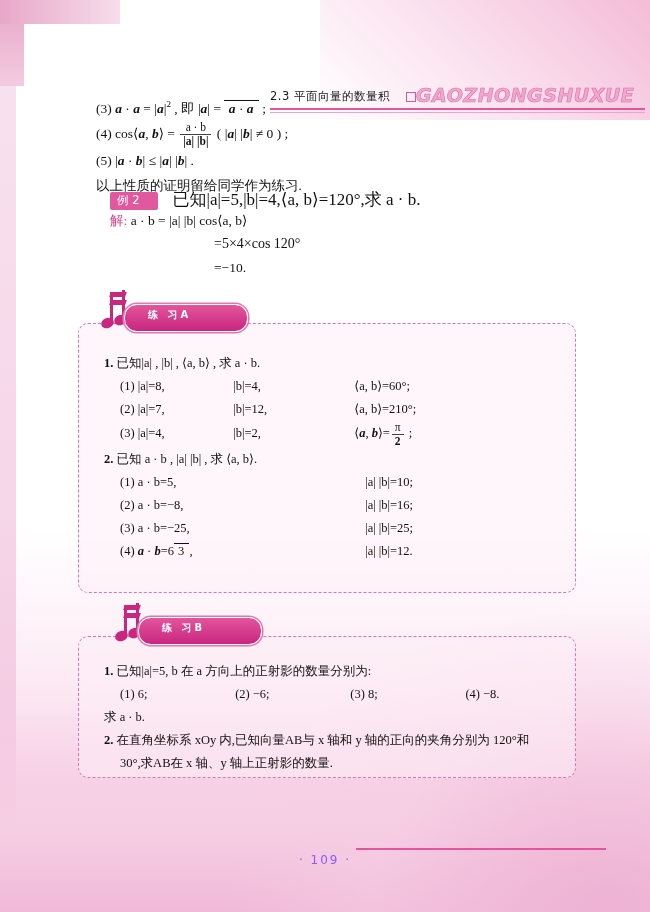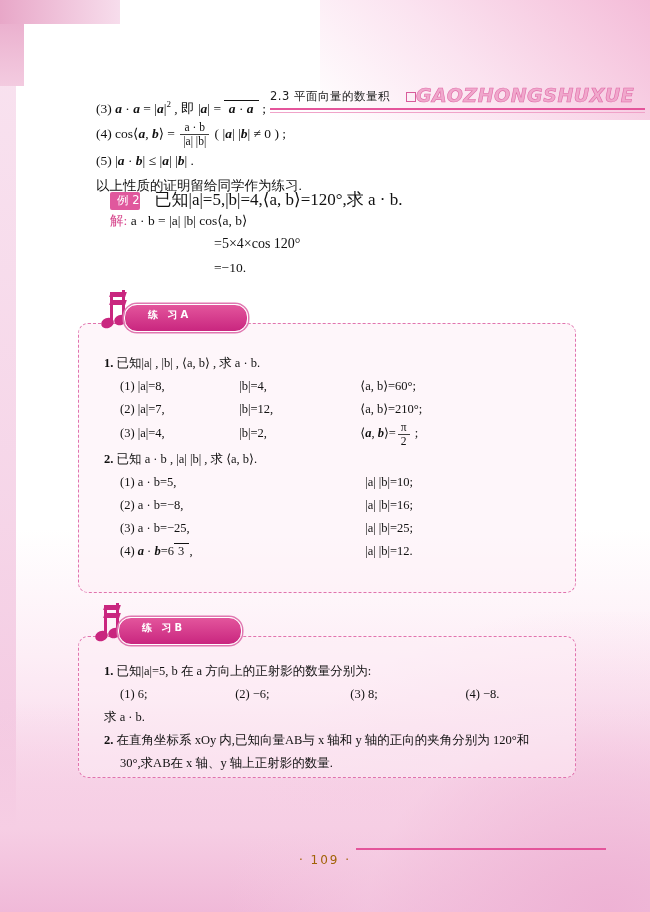--- a/index.html
+++ b/index.html
@@ -120,39 +120,39 @@
   i.v { font-family: "Liberation Serif", serif; font-weight: bold; font-style: italic; }
   .frac {
     display: inline-block;
     vertical-align: middle;
     text-align: center;
     font-size: 11.5px;
     line-height: 13px;
     margin: 0 2px;
   }
   .frac .num { display: block; border-bottom: 1px solid #404040; padding: 0 3px; }
-  .frac .den { display: block; padding: 0 3px; }
+  .frac .den { display: block; padding: 0 3px; font-weight: bold; }
   .sqrt {
     border-top: 1px solid #111;
     padding: 0 2px 0 1px;
   }
   .sup { font-size: 9px; vertical-align: super; }
 
   
   .ex-row {
     position: absolute;
     left: 110px; top: 188px;
     white-space: nowrap;
   }
   .ex-tag {
     display: inline-block;
     background: #e0589d;
     color: #fff;
     font-size: 11.5px;
-    padding: 1px 1px 2px 7px;
+    padding: 1px 19px 2px 7px;
     border-radius: 2px;
     font-family: "DejaVu Sans", sans-serif;
     position: relative;
     top: -1px;
     text-align: right;
   }
   .ex-text {
     font-size: 17px;
     margin-left: 10px;
   }
@@ -184,21 +184,21 @@
     background: rgba(253, 238, 246, 0.55);
   }
   #boxA { left: 78px; top: 323px; width: 496px; height: 268px; }
   #boxB { left: 78px; top: 636px; width: 496px; height: 140px; }
 
   .banner {
     position: absolute;
     width: 160px; height: 46px;
   }
   #bannerA { left: 96px; top: 290px; }
-  #bannerB { left: 90px; top: 603px; }
+  #bannerB { left: 110px; top: 603px; }
   .banner-pill {
     position: absolute;
     left: 28px; top: 14px;
     width: 122px; height: 26px;
     background: linear-gradient(180deg, #e3559c 0%, #c9267f 100%);
     border-radius: 13px;
     border: 1.5px solid #ffffff;
     box-shadow: 0 0 0 1.5px #e077b0;
   }
   .banner-label {
@@ -236,37 +236,37 @@
     position: absolute;
     font-size: 12.5px;
     line-height: 23px;
     color: #111;
   }
   #contentA { left: 104px; top: 352px; width: 450px; }
   #contentB { left: 104px; top: 660px; width: 450px; }
   .q-num { font-weight: bold; }
   .cols { display: block; white-space: nowrap; }
   .c1 { display: inline-block; width: 110px; }
-  .c2 { display: inline-block; width: 118px; margin-left: 6px; }
+  .c2 { display: inline-block; width: 118px; }
   .c3 { display: inline-block; width: 120px; }
   .bcol { display: inline-block; width: 112px; }
   .sub-indent { padding-left: 16px; }
   .pad-left-big { padding-left: 132px; }
 
   
   .footer {
     position: absolute;
     left: 0; bottom: 44px;
     width: 650px;
     text-align: center;
   }
   .page-no {
     display: inline-block;
     font-size: 12px;
-    color: #a16207;
+    color: #8b5cf6;
     font-family: "DejaVu Sans", sans-serif;
     letter-spacing: 2px;
   }
   .footer-rule {
     position: absolute;
     left: 356px; bottom: 62px;
     width: 250px; height: 2px;
     background: #e4559b;
   }
 </style>

